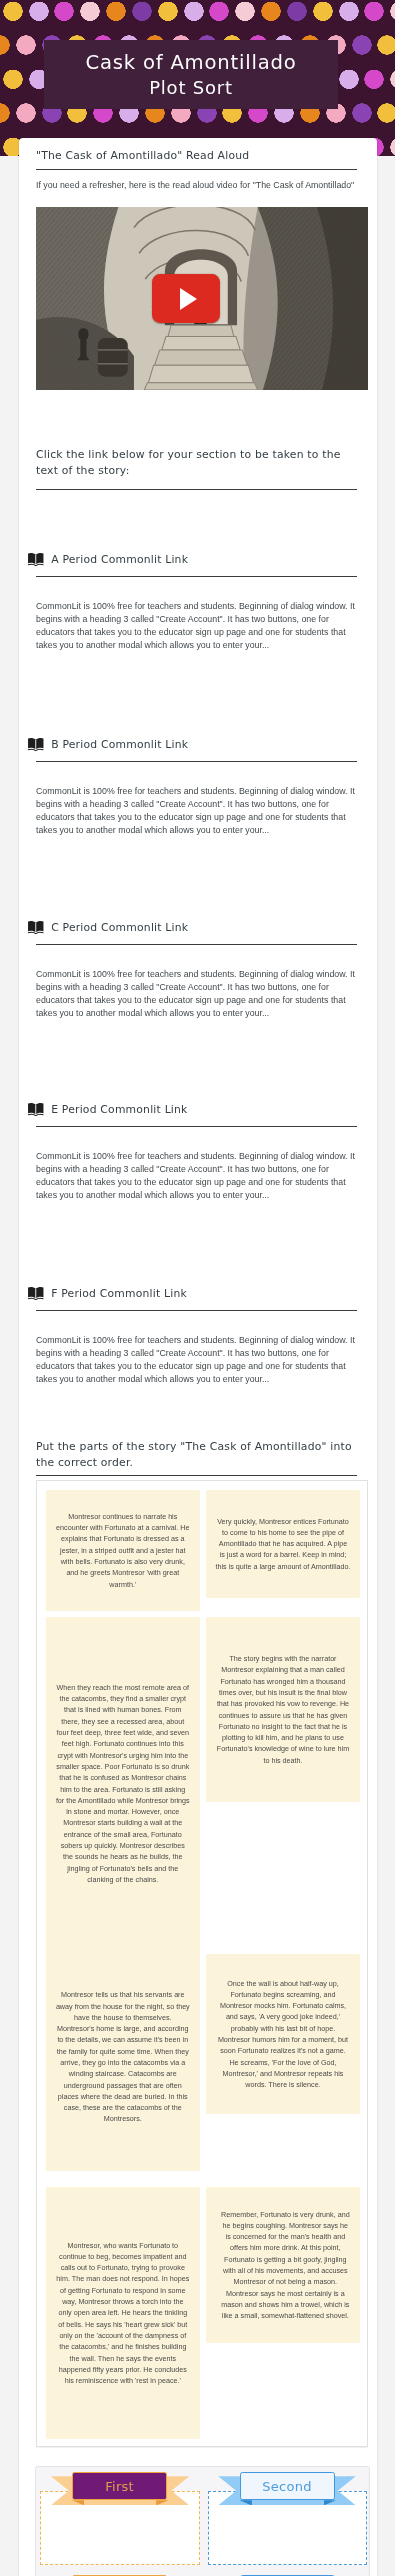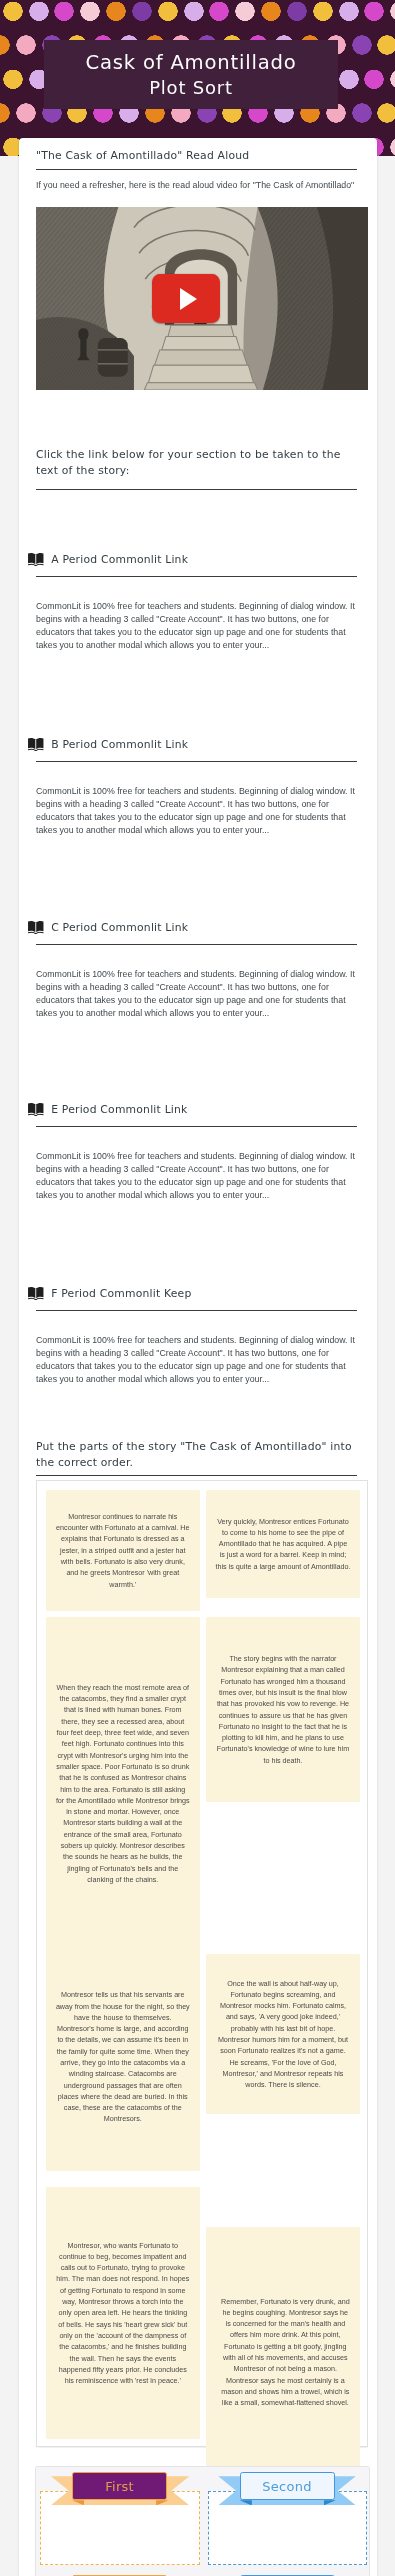--- a/index.html
+++ b/index.html
@@ -199,21 +199,21 @@
     <div class="pdesc">CommonLit is 100% free for teachers and students. Beginning of dialog window. It begins with a heading 3 called "Create Account". It has two buttons, one for educators that takes you to the educator sign up page and one for students that takes you to another modal which allows you to enter your...</div>
   </div>
 
   <div class="period" style="top: 1148px;">
     <div class="head">
       <svg viewBox="0 0 34 28">
         <path d="M17 5 C13 1.5 6 1 2 3 L2 22 C6 20 13 20.5 17 24 C21 20.5 28 20 32 22 L32 3 C28 1 21 1.5 17 5 Z" fill="#1f1f1f"></path>
         <path d="M17 5 L17 24" stroke="#ffffff" stroke-width="1.8"></path>
         <path d="M2 25 C8 23 14 24 17 27 C20 24 26 23 32 25" fill="none" stroke="#1f1f1f" stroke-width="2"></path>
       </svg>
-      <span class="lbl hand">F Period Commonlit Keep</span>
+      <span class="lbl hand">F Period Commonlit Link</span>
     </div>
     <div class="prule"></div>
     <div class="pdesc">CommonLit is 100% free for teachers and students. Beginning of dialog window. It begins with a heading 3 called "Create Account". It has two buttons, one for educators that takes you to the educator sign up page and one for students that takes you to another modal which allows you to enter your...</div>
   </div>
 </div>
 
     <div class="sort-heading hand">Put the parts of the story "The Cask of Amontillado" into the correct order.</div>
     <div class="rule" style="top:1337px"></div>
 
     <div class="cards" id="cards">
@@ -238,21 +238,21 @@
         </div>
 
   <div class="note" style="left: 169px; width: 154px; top: 473px; height: 160px;">
           <span>Once the wall is about half-way up, Fortunato begins screaming, and Montresor mocks him. Fortunato calms, and says, 'A very good joke indeed,' probably with his last bit of hope. Montresor humors him for a moment, but soon Fortunato realizes it's not a game. He screams, 'For the love of God, Montresor,' and Montresor repeats his words. There is silence.</span>
         </div>
 
   <div class="note" style="left: 8.8px; width: 154px; top: 706px; height: 252px;">
           <span>Montresor, who wants Fortunato to continue to beg, becomes impatient and calls out to Fortunato, trying to provoke him. The man does not respond. In hopes of getting Fortunato to respond in some way, Montresor throws a torch into the only open area left. He hears the tinkling of bells. He says his 'heart grew sick' but only on the 'account of the dampness of the catacombs,' and he finishes building the wall. Then he says the events happened fifty years prior. He concludes his reminiscence with 'rest in peace.'</span>
         </div>
 
-  <div class="note" style="left: 169px; width: 154px; top: 746px; height: 250px; padding-left: 14px;">
+  <div class="note" style="left: 169px; width: 154px; top: 706px; height: 156px; padding-left: 14px;">
           <span>Remember, Fortunato is very drunk, and he begins coughing. Montresor says he is concerned for the man's health and offers him more drink. At this point, Fortunato is getting a bit goofy, jingling with all of his movements, and accuses Montresor of not being a mason. Montresor says he most certainly is a mason and shows him a trowel, which is like a small, somewhat-flattened shovel.</span>
         </div>
 </div>
 
     <div class="panel" id="ribbons">
   <div class="cell" style="top: 5.2px; left: 4.6px; width: 160px;">
     <div class="dropzone dz-orange"></div>
     <div class="wings w-orange"></div>
     <div class="fold fl f-orange" style="left: 32px;"></div>
     <div class="fold fr f-orange" style="left: 116px;"></div>

